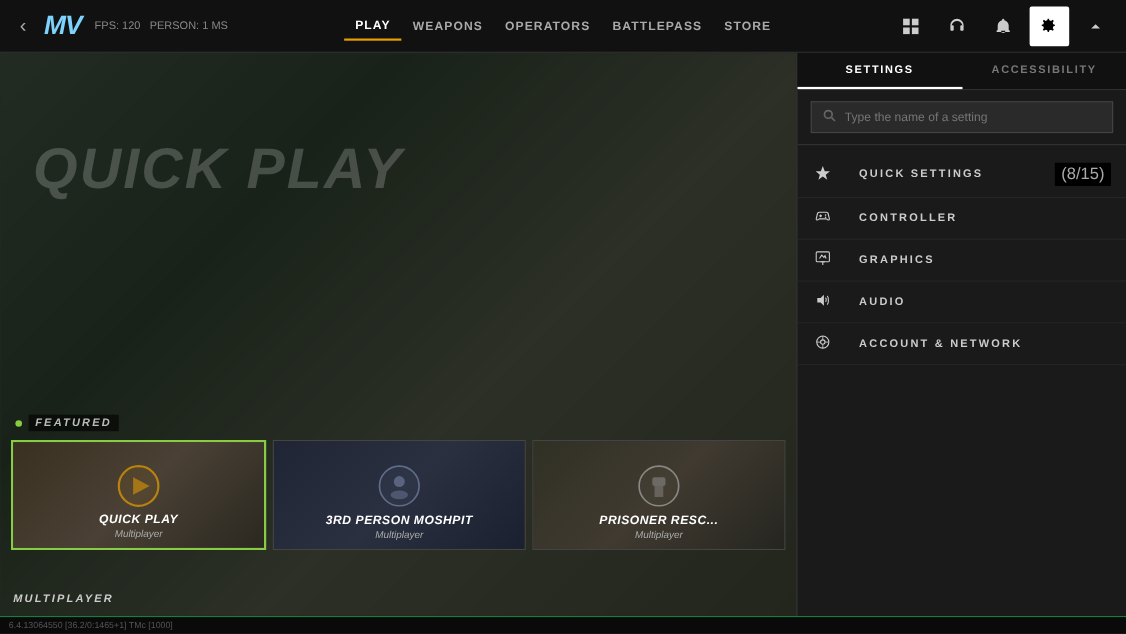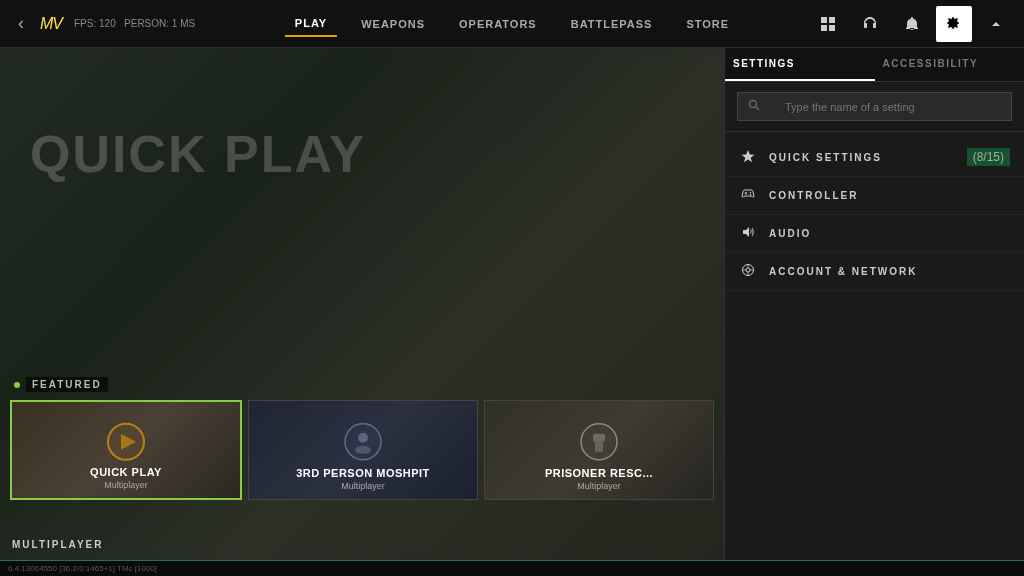--- a/index.html
+++ b/index.html
@@ -30,35 +30,35 @@
       gap: 8px;
       flex: 1;
     }
     .back-btn {
       color: #aaa;
       font-size: 18px;
       cursor: pointer;
       padding: 4px 8px;
     }
     .game-logo {
-      font-weight: 400;
-      font-size: 16px;
-      color: #fde047;
+      font-weight: 700;
+      font-size: 24px;
+      color: #7dd3fc;
       letter-spacing: -1px;
       font-style: italic;
     }
     .fps-info {
       font-size: 10px;
       color: #888;
       margin-left: 4px;
     }
     .nav-tabs {
       display: flex;
       align-items: center;
-      gap: 14px;
+      gap: 0;
       position: absolute;
       left: 50%;
       transform: translateX(-50%);
     }
     .nav-tab {
       font-size: 11px;
       font-weight: 700;
       letter-spacing: 1px;
       padding: 6px 10px;
       color: #aaa;
@@ -96,20 +96,21 @@
       flex: 1;
       overflow: hidden;
     }
 
     
     .game-area {
       flex: 1;
       position: relative;
       overflow: hidden;
       background: #404040;
+      font-style: italic;
     }
     .game-bg {
       position: absolute;
       inset: 0;
       background: linear-gradient(135deg, #3a4a3a 0%, #2a3a2a 30%, #4a5040 60%, #3a4030 100%);
       filter: blur(1px);
     }
     .game-bg-overlay {
       position: absolute;
       inset: 0;
@@ -240,36 +241,37 @@
     }
     .settings-tab {
       flex: 1;
       padding: 10px 8px;
       font-size: 10px;
       font-weight: 700;
       letter-spacing: 1.5px;
       color: #777;
       text-transform: uppercase;
       cursor: pointer;
+      text-align: center;
     }
     .settings-tab.active {
       color: #fff;
       border-bottom: 2px solid #fff;
     }
     .settings-search {
       padding: 10px 12px;
       border-bottom: 1px solid #333;
     }
     .search-input-wrap {
       display: flex;
       align-items: center;
       background: #2a2a2a;
       border: 1px solid #444;
       padding: 6px 10px;
-      gap: 25px;
+      gap: 8px;
     }
     .search-icon {
       color: #666;
       font-size: 12px;
     }
     .search-input {
       background: none;
       border: none;
       outline: none;
       color: #888;
@@ -281,43 +283,43 @@
       flex: 1;
       overflow-y: auto;
       padding: 6px 0;
     }
     .settings-list::-webkit-scrollbar { width: 4px; }
     .settings-list::-webkit-scrollbar-track { background: #1a1a1a; }
     .settings-list::-webkit-scrollbar-thumb { background: #444; }
     .setting-item {
       display: flex;
       align-items: center;
-      gap: 12px;
+      gap: 24px;
       padding: 10px 14px;
       cursor: pointer;
       border-bottom: 1px solid #252525;
     }
     .setting-item-icon {
       font-size: 14px;
       color: #aaa;
       width: 18px;
       text-align: center;
     }
     .setting-item-label {
       font-size: 10px;
       font-weight: 700;
       color: #ccc;
       letter-spacing: 2px;
       text-transform: uppercase;
     }
     .setting-item-badge {
       margin-left: auto;
-      font-size: 12px;
+      font-size: 15px;
       color: #aaa;
-      background: #14532d;
+      background: #000000;
       padding: 2px 6px;
       text-align: right;
     }
 
     
     .status-bar {
       height: 16px;
       background: #0a0a0a;
       display: flex;
       align-items: center;
@@ -489,20 +491,31 @@
               <path d="M2 5c0-1.1.9-2 2-2h6c1.1 0 2 .9 2 2l1 4c0 .6-.4 1-1 1-.4 0-.8-.2-1-.6L10 9H4l-1 .4c-.2.4-.6.6-1 .6-.6 0-1-.4-1-1l1-4z" stroke="#ccc" stroke-width="1" fill="none"></path>
               <line x1="5" y1="5" x2="5" y2="7.5" stroke="#ccc" stroke-width="1"></line>
               <line x1="3.75" y1="6.25" x2="6.25" y2="6.25" stroke="#ccc" stroke-width="1"></line>
               <circle cx="9.5" cy="5.5" r="0.75" fill="#ccc"></circle>
               <circle cx="9.5" cy="7.5" r="0.75" fill="#ccc"></circle>
             </svg>
         </span>
         <span class="setting-item-label">CONTROLLER</span>
       </div>
 
+      <div class="setting-item">
+        <span class="setting-item-icon">
+          <svg width="14" height="14" viewBox="0 0 14 14" fill="none">
+              <rect x="1" y="1" width="12" height="9" rx="1" stroke="#ccc" stroke-width="1"></rect>
+              <line x1="5" y1="10" x2="9" y2="10" stroke="#ccc" stroke-width="1"></line>
+              <line x1="7" y1="10" x2="7" y2="13" stroke="#ccc" stroke-width="1"></line>
+              <path d="M4 7l2-3 2 2 1-1.5 1 2.5" stroke="#ccc" stroke-width="1" fill="none"></path>
+            </svg>
+        </span>
+        <span class="setting-item-label">GRAPHICS</span>
+      </div>
 
       <div class="setting-item">
         <span class="setting-item-icon">
           <svg width="14" height="14" viewBox="0 0 14 14" fill="#ccc">
               <path d="M2 5h3l3-3v10l-3-3H2V5z"></path>
               <path d="M9.5 4.5c.8.8.8 3.2 0 4" stroke="#ccc" stroke-width="1" fill="none"></path>
               <path d="M11 3c1.5 1.5 1.5 6.5 0 8" stroke="#ccc" stroke-width="1" fill="none"></path>
             </svg>
         </span>
         <span class="setting-item-label">AUDIO</span>

